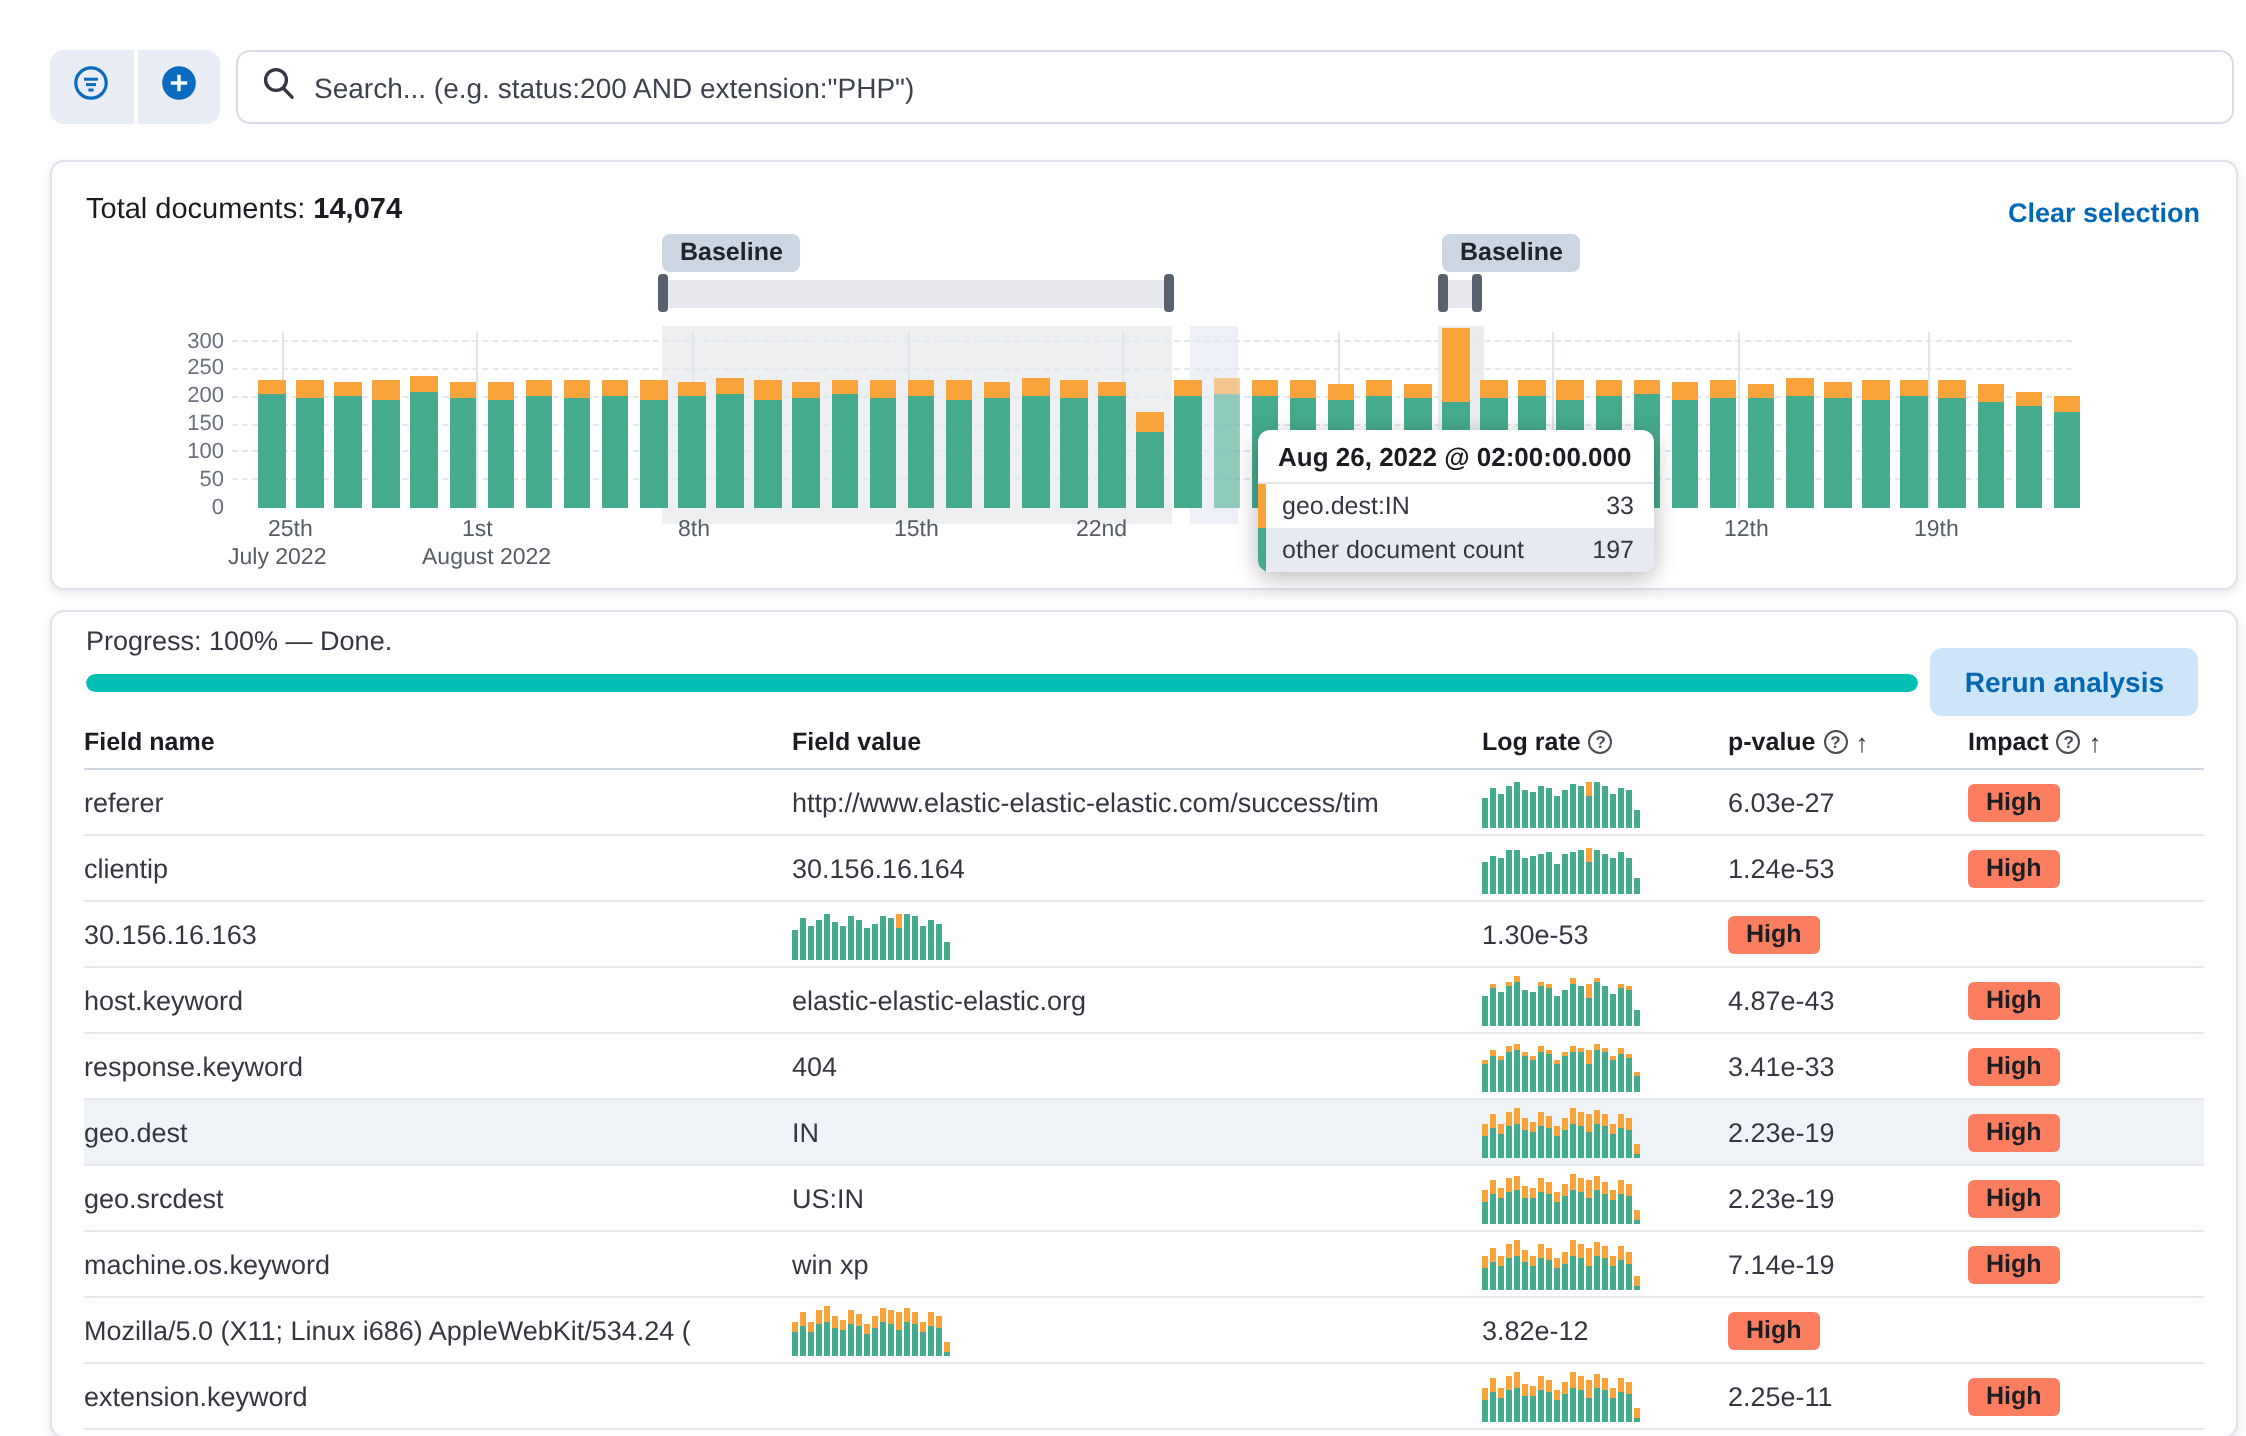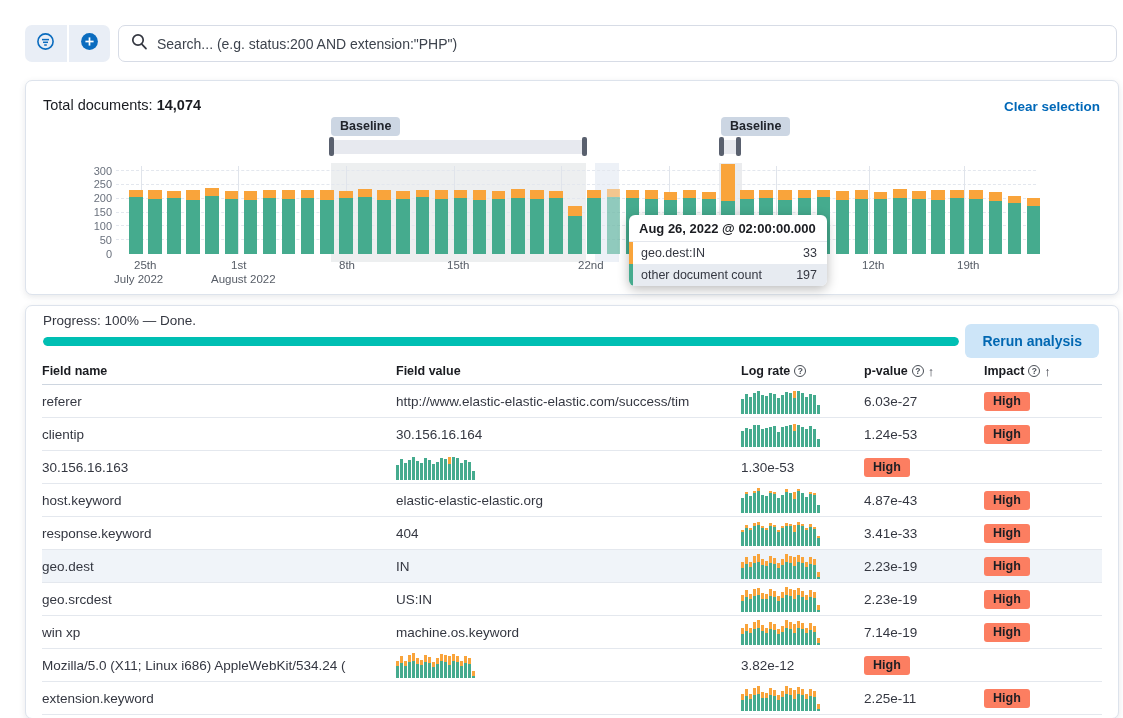--- a/index.html
+++ b/index.html
@@ -369,21 +369,21 @@
       <div class="xlab" style="left: 205px;">
         <div>1st</div>
         <div style="margin-left: -20px;">August 2022</div>
       </div>
       <div class="xlab" style="left: 313px;">
         <div>8th</div>
       </div>
       <div class="xlab" style="left: 421px; text-align: center;">
         <div>15th</div>
       </div>
-      <div class="xlab" style="left: 552px;">
+      <div class="xlab" style="left: 512px;">
         <div>22nd</div>
       </div>
       <div class="xlab" style="left: 836px;">
         <div>12th</div>
       </div>
       <div class="xlab" style="left: 931px;">
         <div>19th</div>
       </div>
     </div>
 
@@ -778,22 +778,22 @@
             <div class="sbar" style="left: 72px; height: 20px; background: rgb(249, 164, 59);"></div>
             <div class="sbar" style="left: 72px; height: 14px; background: rgb(69, 171, 142);"></div>
             <div class="sbar" style="left: 76px; height: 7px; background: rgb(249, 164, 59);"></div>
             <div class="sbar" style="left: 76px; height: 2px; background: rgb(69, 171, 142);"></div>
           </div>
         </div>
         <div>2.23e-19</div>
         <div><span class="impact-badge" style="background: rgb(252, 126, 97);">High</span></div>
       </div>
       <div class="grid-row trow">
+        <div class="cell-val">machine.os.keyword</div>
         <div class="cell-val">win xp</div>
-        <div class="cell-val">machine.os.keyword</div>
         <div>
           <div class="spark">
             <div class="sbar" style="left: 0px; height: 17px; background: rgb(249, 164, 59);"></div>
             <div class="sbar" style="left: 0px; height: 11px; background: rgb(69, 171, 142);"></div>
             <div class="sbar" style="left: 4px; height: 21px; background: rgb(249, 164, 59);"></div>
             <div class="sbar" style="left: 4px; height: 14px; background: rgb(69, 171, 142);"></div>
             <div class="sbar" style="left: 8px; height: 17px; background: rgb(249, 164, 59);"></div>
             <div class="sbar" style="left: 8px; height: 12px; background: rgb(69, 171, 142);"></div>
             <div class="sbar" style="left: 12px; height: 23px; background: rgb(249, 164, 59);"></div>
             <div class="sbar" style="left: 12px; height: 16px; background: rgb(69, 171, 142);"></div>

